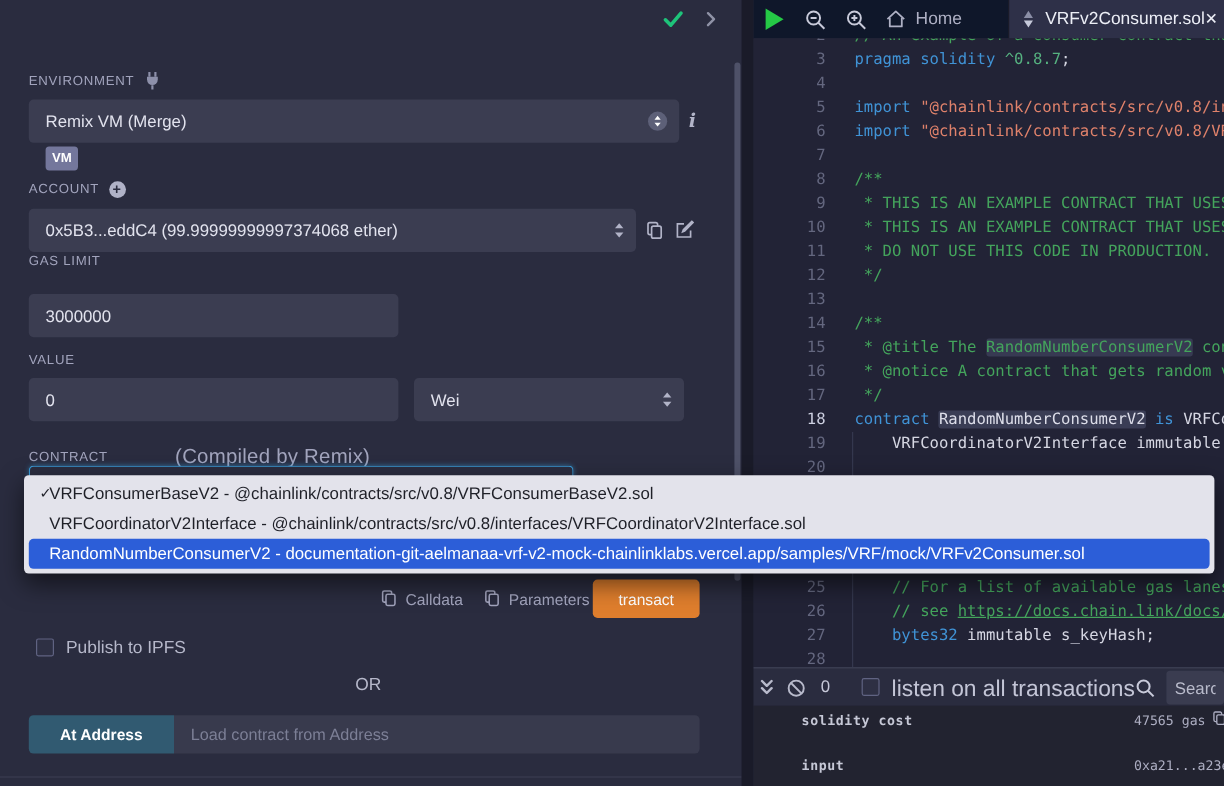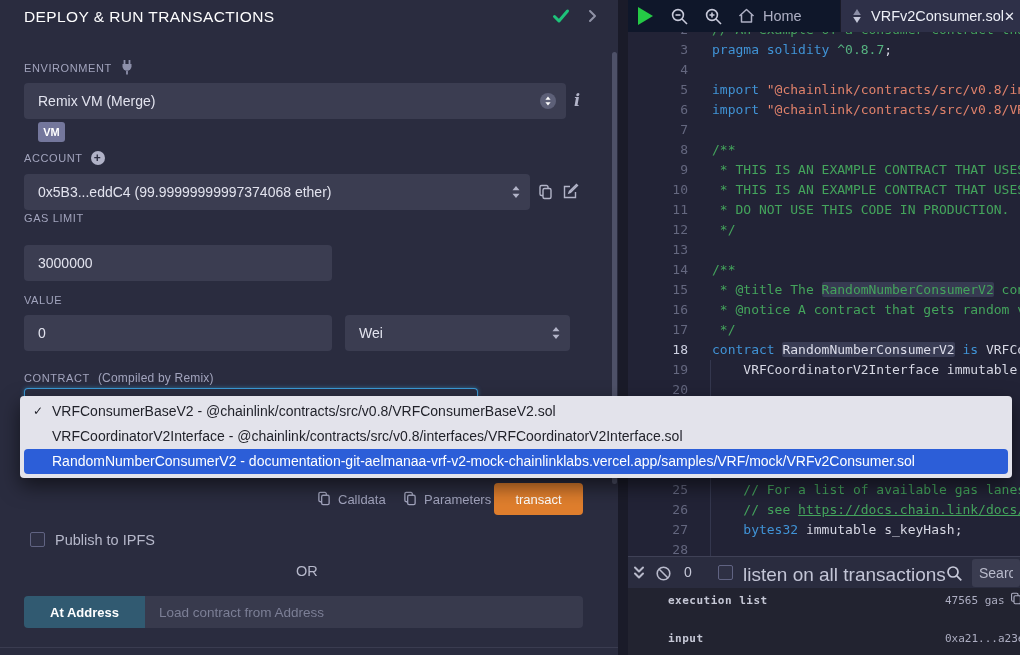--- a/index.html
+++ b/index.html
@@ -10,21 +10,21 @@
   *{margin:0;padding:0;box-sizing:border-box;}
   body{font-family:"Liberation Sans",sans-serif;background:#111;}
   .app{position:relative;width:1020px;height:655px;overflow:hidden;background:#2a2c3f;}
 
   
   .lp{position:absolute;left:0;top:0;width:618px;height:655px;background:#2a2c3f;}
   .lp-title{position:absolute;left:24px;top:8px;font-size:15.5px;letter-spacing:.4px;color:#fdfdfe;}
   .hdr-check{position:absolute;left:551px;top:6px;width:20px;height:20px;}
   .hdr-chev{position:absolute;left:587px;top:9px;width:12px;height:14px;}
   .lbl{position:absolute;font-size:11px;letter-spacing:.6px;color:#a2a4bd;text-transform:uppercase;display:flex;align-items:center;gap:8px;}
-  .sublbl{font-size:12px;letter-spacing:.2px;text-transform:none;color:#a2a4bd;}
+  .sublbl{font-size:17px;letter-spacing:.2px;text-transform:none;color:#a2a4bd;margin-left:48px;}
   .sel,.inp{position:absolute;background:#3b3d51;border:none;border-radius:4px;height:36px;line-height:36px;
     color:#e2e3ee;font-size:14px;padding:0 14px;font-family:"Liberation Sans",sans-serif;}
   input.inp{line-height:normal;}
   .plus-circle{width:14px;height:14px;border-radius:50%;background:#b0b2c7;color:#2a2c3f;font-size:12px;font-weight:bold;
     display:inline-flex;align-items:center;justify-content:center;line-height:14px;}
   .vm-badge{position:absolute;left:38px;top:122px;width:27px;height:20px;background:#74779c;border-radius:3px;
     color:#fff;font-size:11px;font-weight:bold;display:flex;align-items:center;justify-content:center;}
   .step-circle{position:absolute;right:10px;top:10px;width:16px;height:16px;border-radius:50%;background:#5d6078;}
   .stepper{position:absolute;right:9px;top:11px;}
   .icon-after{position:absolute;color:#b2b4c8;}
@@ -46,21 +46,21 @@
   
   .contract-sliver{position:absolute;left:24px;top:388px;width:454px;height:9px;background:#2b2d40;
     border:1px solid #3a9ad6;border-bottom:none;border-radius:4px 4px 0 0;box-shadow:0 0 4px rgba(58,154,214,.6);}
 
   
   .dd{position:absolute;left:20px;top:396px;width:992px;height:82px;background:#e3e3eb;border-radius:4px;
     box-shadow:0 8px 20px rgba(0,0,0,.55);z-index:60;padding:3px 0;}
   .dd-row{position:relative;height:25px;line-height:25px;margin:0 4px;border-radius:4px;font-size:14px;color:#1f2028;}
   .dd-row.sel{background:var(--selection-blue);color:#fff;}
   .dd-check{position:absolute;left:6px;width:16px;text-align:center;font-family:"DejaVu Sans",sans-serif;font-size:12px;}
-  .dd-label{position:absolute;left:28px;white-space:nowrap;}
+  .dd-label{position:absolute;left:17px;white-space:nowrap;}
 
   
   .divider{position:absolute;left:618px;top:0;width:10px;height:655px;background:#1a1b29;}
   .tabbar{position:absolute;left:628px;top:0;width:392px;height:32px;background:#0f172a;}
   .play-btn{position:absolute;left:10px;top:7px;width:0;height:0;border-left:15px solid #25c946;
     border-top:9px solid transparent;border-bottom:9px solid transparent;}
   .tb-ic{position:absolute;top:7px;color:#c8cada;}
   .home-tab{position:absolute;left:110px;top:0;height:32px;display:flex;align-items:center;gap:8px;color:#aeb0c4;font-size:14.5px;}
   .file-tab{position:absolute;left:212px;top:0;width:180px;height:32px;background:#2e3048;display:flex;align-items:center;
     border-left:1px solid #1a1b29;}
@@ -100,21 +100,20 @@
   .t-copy{position:absolute;left:382px;top:-2px;color:#adaec2;}
 
   svg{display:block;}
 </style>
 </head>
 <body>
 
 <div class="app">
 
   <div class="lp">
-    <div class="lp-title">DEPLOY &amp; RUN TRANSACTIONS</div>
     <span class="hdr-check">
       <svg width="20" height="20" viewBox="0 0 20 20">
           <path d="M3.5 10.5l4.5 4.5 8.5-10" fill="none" stroke="#1ec37a" stroke-width="3" stroke-linecap="round" stroke-linejoin="round"></path>
         </svg>
     </span>
     <span class="hdr-chev">
       <svg width="12" height="14" viewBox="0 0 12 14">
           <path d="M3 2l5 5-5 5" fill="none" stroke="#8f92a6" stroke-width="2" stroke-linecap="round" stroke-linejoin="round"></path>
         </svg>
     </span>
@@ -377,21 +376,21 @@
       <span class="term-ic" style="left:318px;">
         <svg width="17" height="17" viewBox="0 0 17 17" fill="none" stroke="#c8cada" stroke-width="1.7">
             <circle cx="7" cy="7" r="5"></circle>
             <path d="M10.8 10.8l4.5 4.5"></path>
           </svg>
       </span>
       <input class="term-search" placeholder="Search with transaction hash or address" style="">
     </div>
     <div class="term-rows">
         <div class="t-row" style="top: 4px;">
-          <span class="t-lab">execution list</span>
+          <span class="t-lab">solidity cost</span>
           <span class="t-val">47565 gas</span>
           <span class="t-copy">
             <svg width="12" height="13" viewBox="0 0 15 16" fill="none" stroke="#adaec2" stroke-width="1.4">
               <rect x="5" y="4.5" width="8" height="10" rx="1.5"></rect>
               <path d="M10 4.5V3a1.5 1.5 0 0 0-1.5-1.5h-5A1.5 1.5 0 0 0 2 3v7a1.5 1.5 0 0 0 1.5 1.5H5"></path>
             </svg>
           </span>
         </div>
         <div class="t-row" style="top: 42px;">
           <span class="t-lab">input</span>

